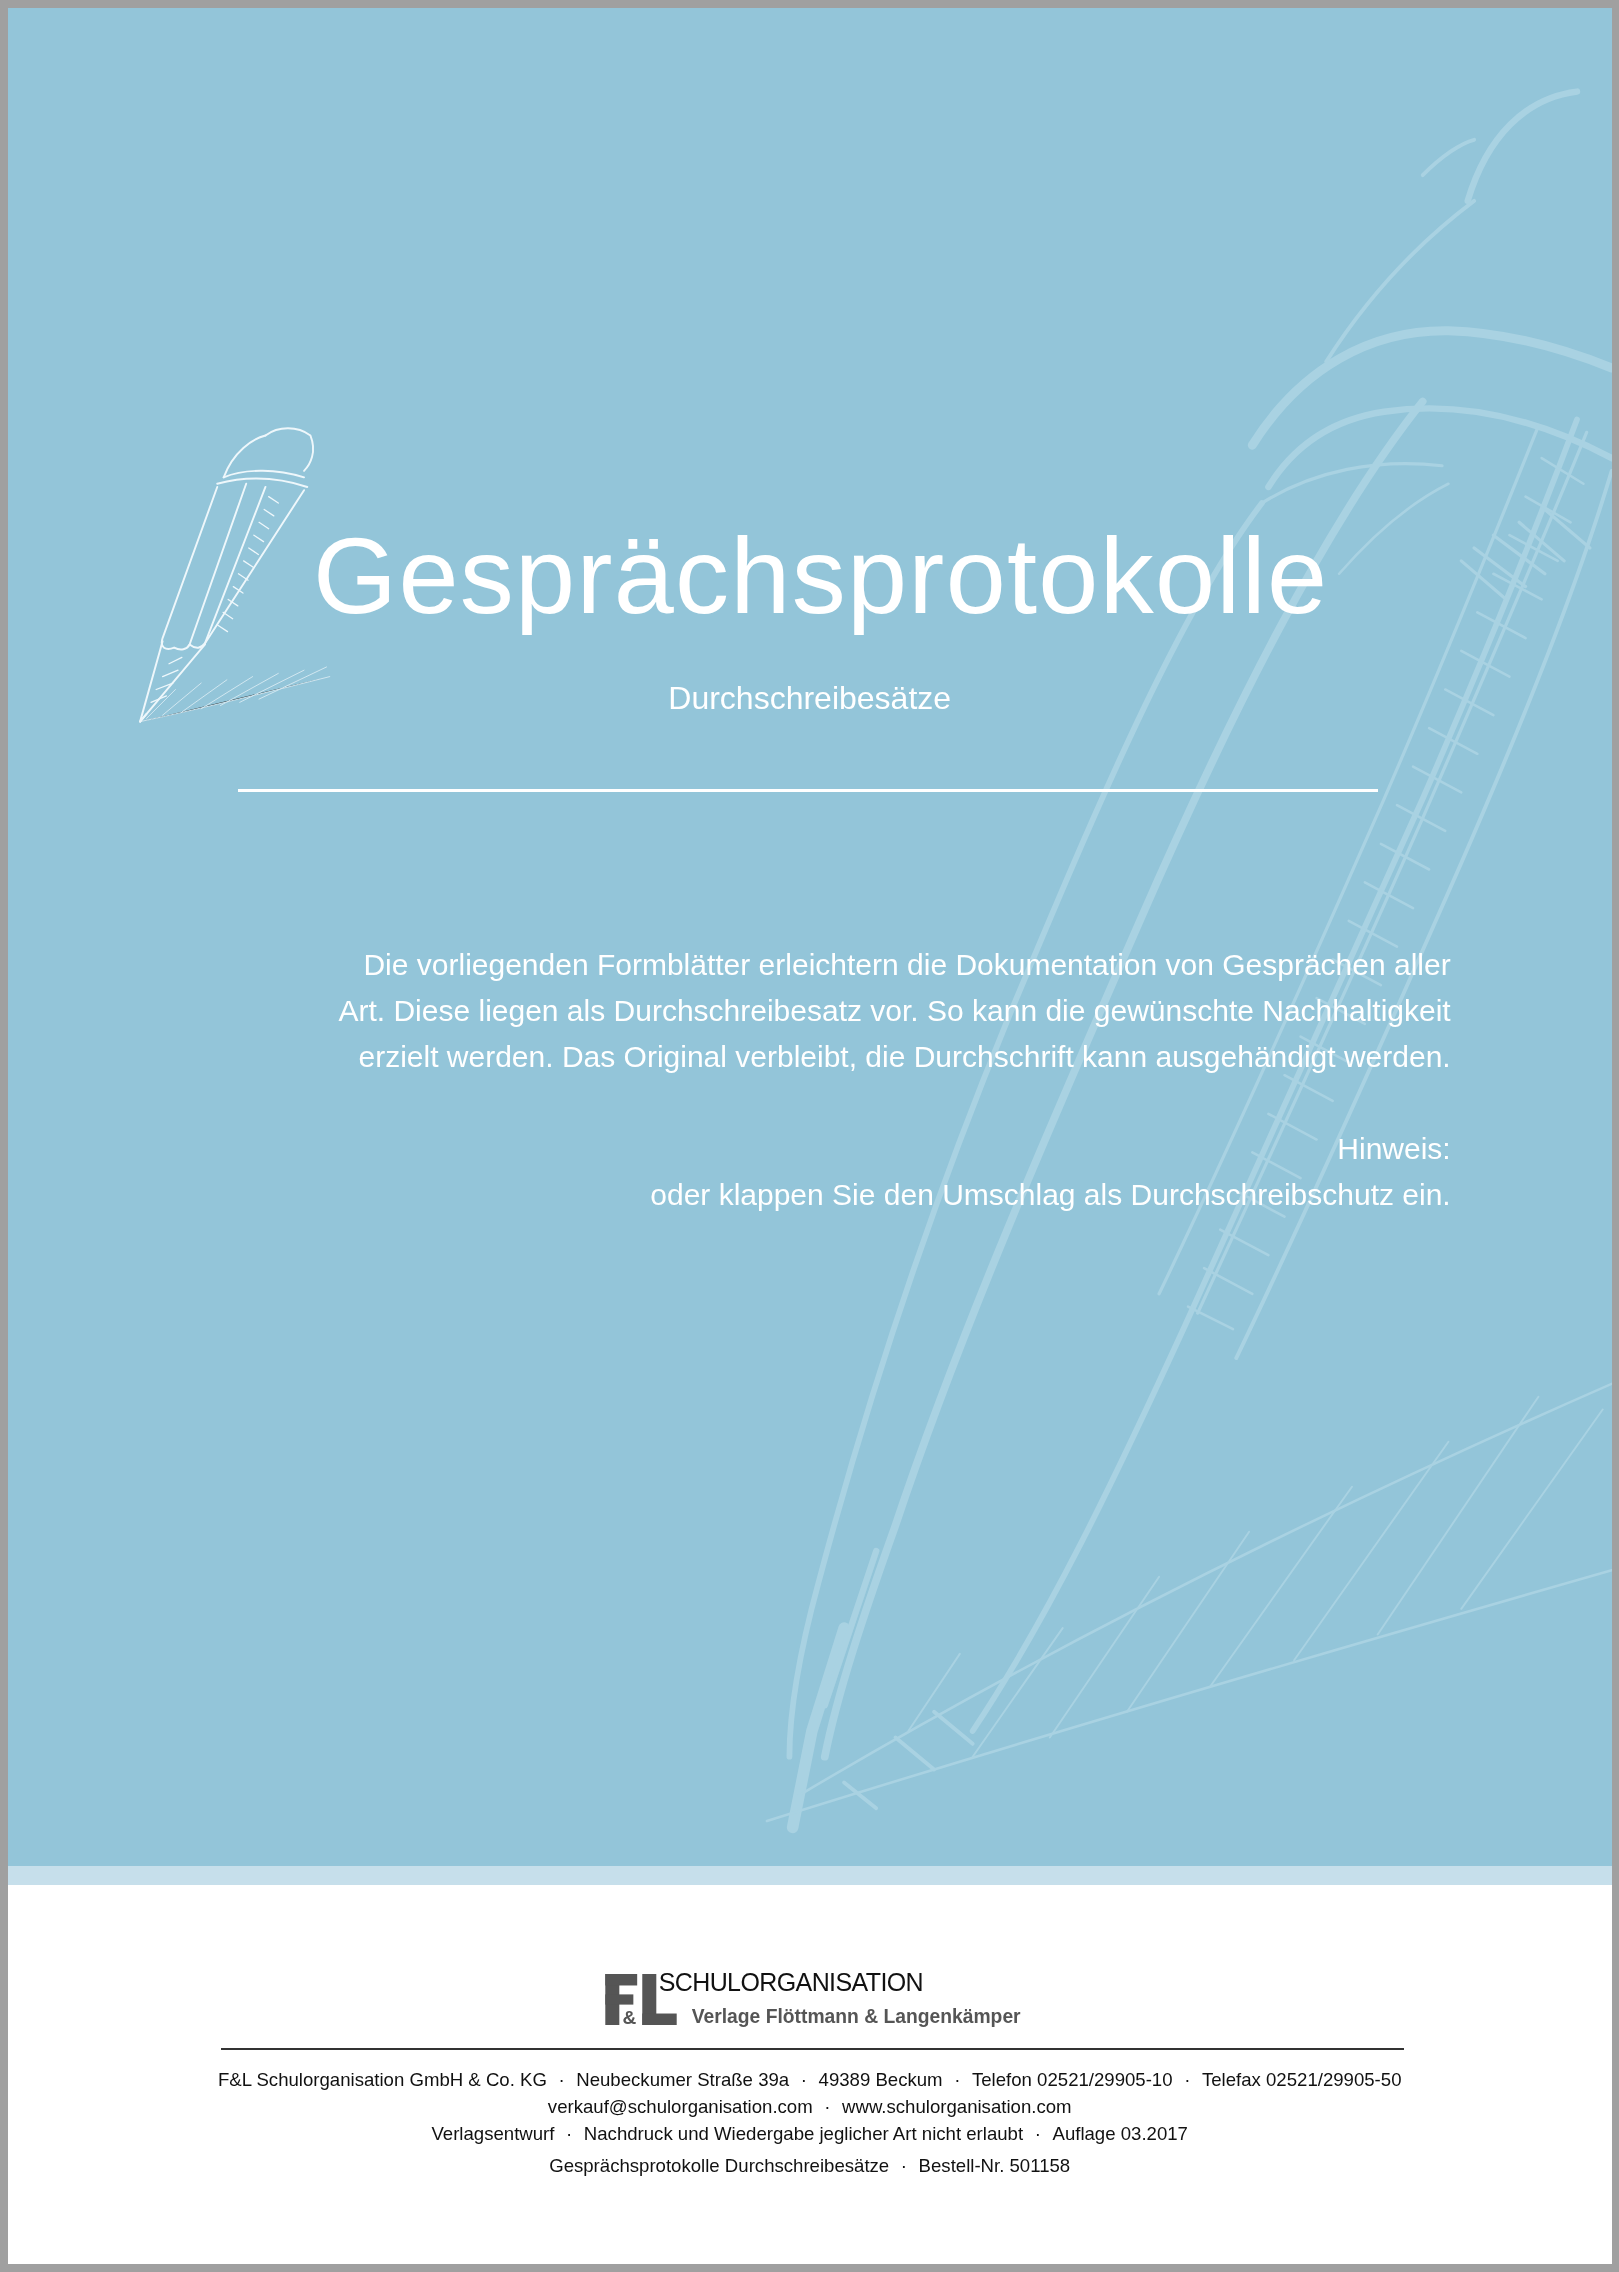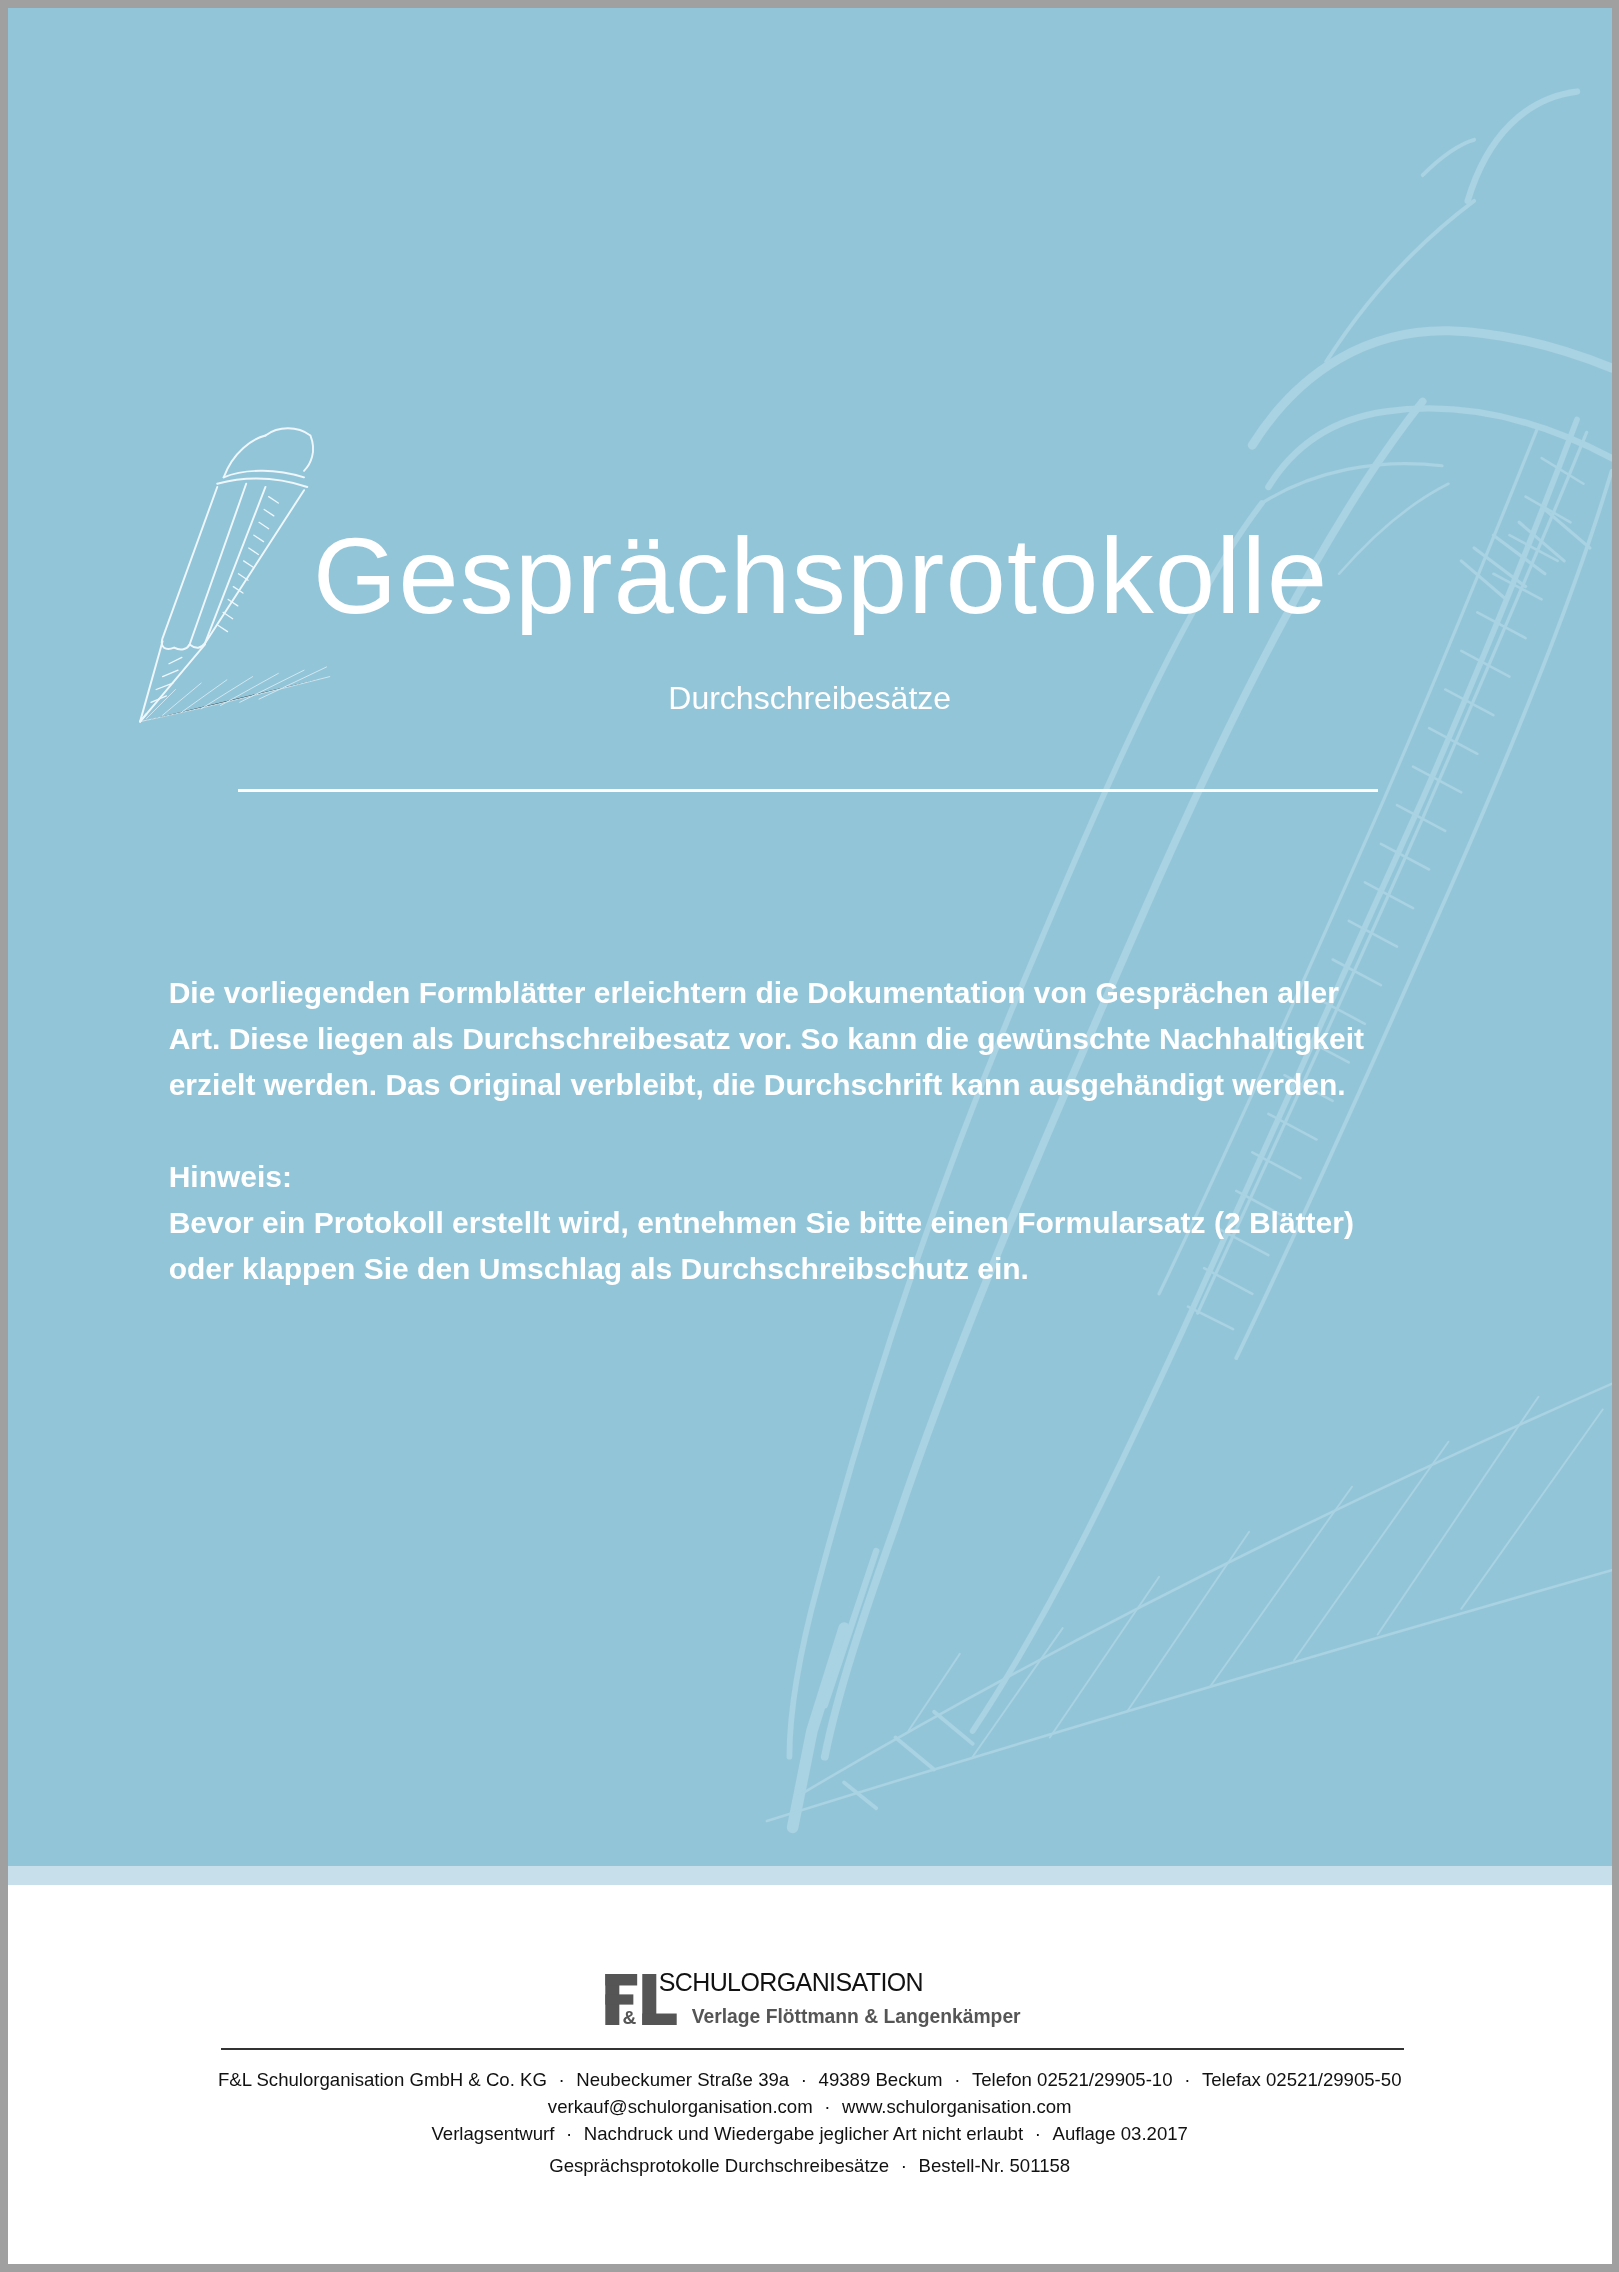--- a/index.html
+++ b/index.html
@@ -38,23 +38,23 @@
     .subtitle {
       position: absolute; left: 0; top: 674px; width: 1604px;
       text-align: center; color: #ffffff;
       font-size: 32px; line-height: 1;
     }
     .divider {
       position: absolute; left: 230px; top: 781px;
       width: 1140px; height: 3.2px; background: #ffffff;
     }
     .body-text {
-      position: absolute; left: 161px; top: 962px; width: 1282px;
-      text-align: left; color: #ffffff;
-      font-size: 30px; font-weight: bold; line-height: 46px;
+      position: absolute; left: 161px; top: 934px; width: 1282px;
+      text-align: right; color: #ffffff;
+      font-size: 30px; font-weight: normal; line-height: 46px;
     }
     .body-text p { margin: 0; }
     .note-heading { margin-top: 46px !important; }
     .footer {
       position: absolute; left: 0; top: 1878px;
       width: 1604px; height: 378px;
       background: #ffffff;
     }
     .logo {
       position: absolute; left: 597px; top: 88px;
@@ -216,21 +216,20 @@
 
     <div class="title">Gesprächsprotokolle</div>
     <div class="subtitle">Durchschreibesätze</div>
     <div class="divider"></div>
 
     <div class="body-text">
       <p>Die vorliegenden Formblätter erleichtern die Dokumentation von Gesprächen aller</p>
       <p>Art. Diese liegen als Durchschreibesatz vor. So kann die gewünschte Nachhaltigkeit</p>
       <p>erzielt werden. Das Original verbleibt, die Durchschrift kann ausgehändigt werden.</p>
       <p class="note-heading">Hinweis:</p>
-      <p>Bevor ein Protokoll erstellt wird, entnehmen Sie bitte einen Formularsatz (2 Blätter)</p>
       <p>oder klappen Sie den Umschlag als Durchschreibschutz ein.</p>
     </div>
   </div>
 
   <div class="strip"></div>
 
   <div class="footer">
     <div class="logo">
       <svg class="logo-fl" width="72" height="51" viewBox="0 0 112 80">
 

